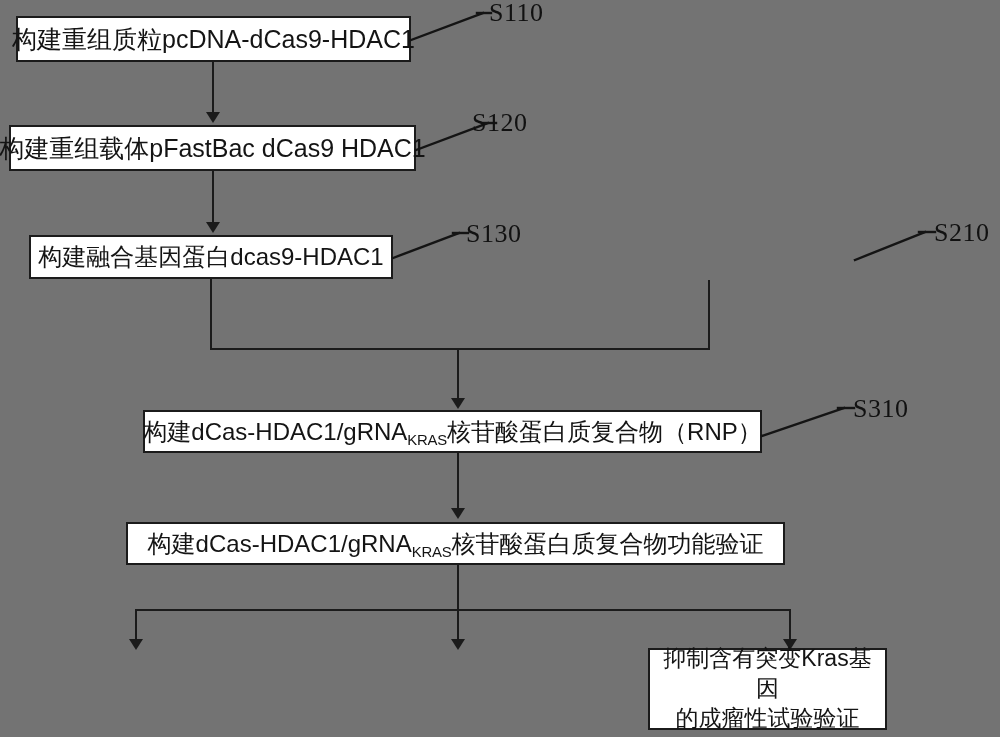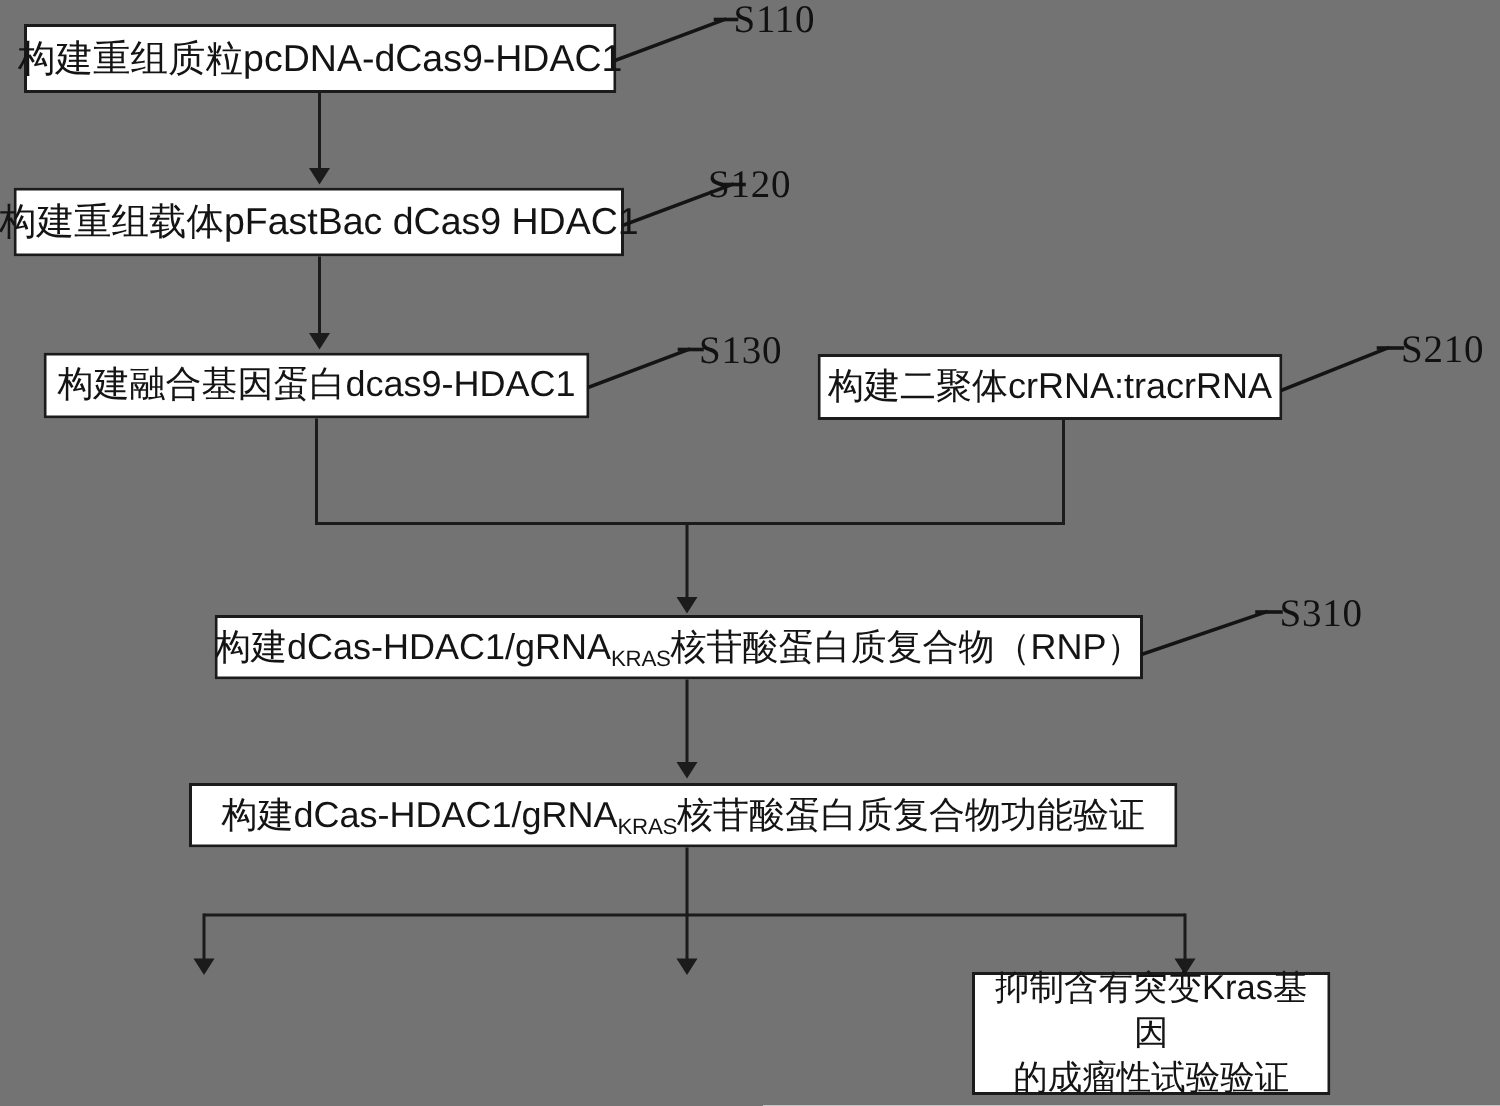--- a/index.html
+++ b/index.html
@@ -125,23 +125,20 @@
 
   <div class="node f24" style="left:29px; top:235px; width:364px; height:44px;">
     <span class="txt">构建融合基因蛋白dcas9-HDAC1</span>
   </div>
   <svg class="leader" style="left:393px; top:224px; width:75px; height:42px;">
     <line x1="0" y1="34" x2="66" y2="9"></line>
     <line x1="60" y1="9" x2="75" y2="9"></line>
   </svg>
   <div class="steplabel" style="left:466px; top:219px;">S130</div>
 
-  <div class="node f24" style="left:545px; top:236px; width:310px; height:44px;">
-    <span class="txt">构建二聚体crRNA:tracrRNA</span>
-  </div>
   <svg class="leader" style="left:855px; top:224px; width:80px; height:44px;">
     <line x1="0" y1="36" x2="70" y2="8"></line>
     <line x1="64" y1="8" x2="80" y2="8"></line>
   </svg>
   <div class="steplabel" style="left:934px; top:218px;">S210</div>
 
   <div class="vline" style="left:210px; top:279px; height:70px;"></div>
   <div class="vline" style="left:708px; top:280px; height:69px;"></div>
   <div class="hline" style="left:210px; top:348px; width:500px;"></div>
   <div class="vline" style="left:457px; top:348px; height:52px;"></div>

